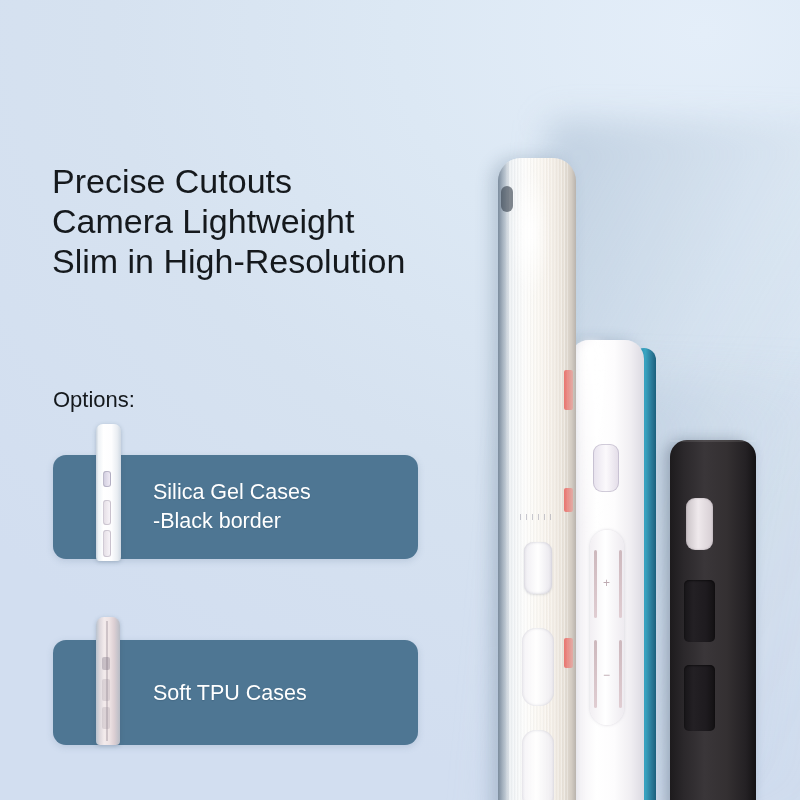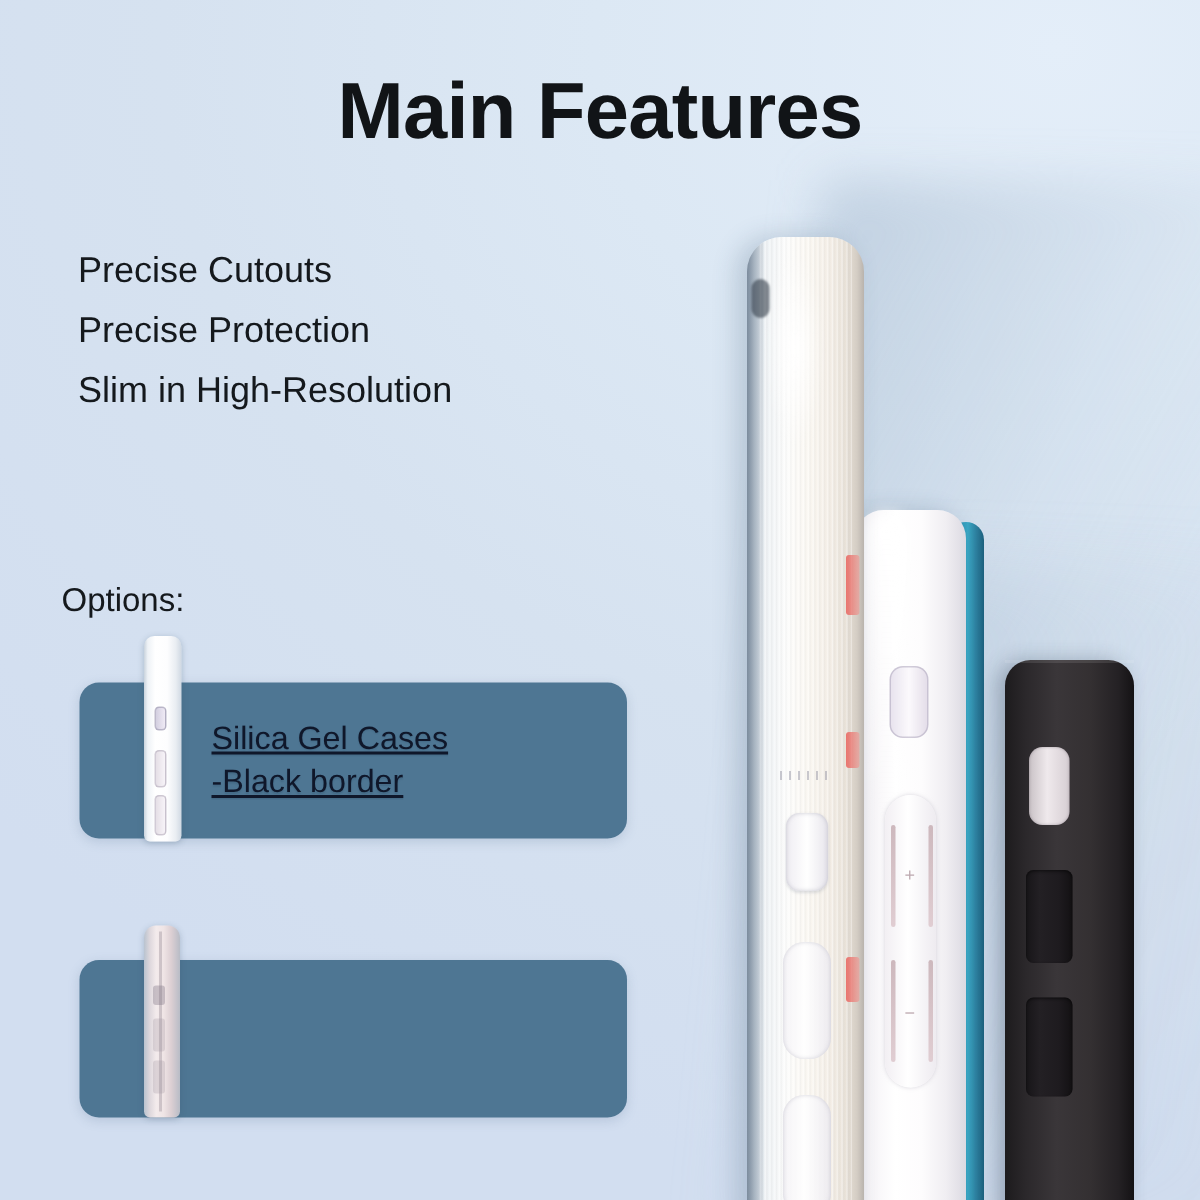--- a/index.html
+++ b/index.html
@@ -58,51 +58,50 @@
     color: #111417;
   }
 
   
   .features {
     position: absolute;
     left: 52px; top: 161px;
     width: 420px;
   }
   .feature-line {
-    font-size: 24px;
+    font-size: 34px;
     line-height: 40px;
     color: #15191d;
     white-space: nowrap;
   }
 
   
   .options-label {
     position: absolute;
-    left: 41px; top: 387px;
+    left: 53px; top: 387px;
     font-size: 22px;
     color: #15191d;
   }
 
   
   .card {
     position: absolute;
     background: #4e7693;
     border-radius: 13px;
     box-shadow: 0 2px 7px rgba(90,120,150,0.22);
   }
   #card-silica { left: 53px; top: 455px; width: 365px; height: 104px; }
   #card-tpu    { left: 53px; top: 640px; width: 365px; height: 105px; }
 
   .card-text {
     position: absolute;
-    left: 88px;
+    left: 100px;
     top: 50%;
     transform: translateY(-50%);
-    color: #0f172a;
-    text-decoration: underline;
+    color: #ffffff;
   }
   .card-line {
     font-size: 21.5px;
     line-height: 29px;
     white-space: nowrap;
     text-shadow: 0 1px 1px rgba(25,55,80,0.18);
   }
 
   
   .thumb {
@@ -380,25 +379,24 @@
       <div class="redtab rt2"></div>
       <div class="redtab rt3"></div>
       <div class="c-dots"></div>
       <div class="c-mute"></div>
       <div class="c-vol cv1"></div>
       <div class="c-vol cv2"></div>
     </div>
 
   </div>
 
-  <div class="title">Main Features</div>
 
   <div class="features">
     <div class="feature-line">Precise Cutouts</div>
-    <div class="feature-line">Precise Protection</div>
+    <div class="feature-line">Camera Lightweight</div>
     <div class="feature-line">Slim in High-Resolution</div>
   </div>
 
   <div class="options-label">Options:</div>
 
   <div class="card" id="card-silica">
     <div class="card-text">
       <div class="card-line">Silica Gel Cases</div>
       <div class="card-line">-Black border</div>
     </div>
@@ -406,20 +404,21 @@
 
   <div class="thumb" id="thumb-white">
     <div class="body"></div>
     <div class="mute"></div>
     <div class="vol v1"></div>
     <div class="vol v2"></div>
   </div>
 
   <div class="card" id="card-tpu">
     <div class="card-text">
+      <div class="card-line">Soft TPU Cases</div>
     </div>
   </div>
 
   <div class="thumb" id="thumb-clear">
     <div class="body"></div>
     <div class="seam"></div>
     <div class="mute"></div>
     <div class="vol v1"></div>
     <div class="vol v2"></div>
   </div>

